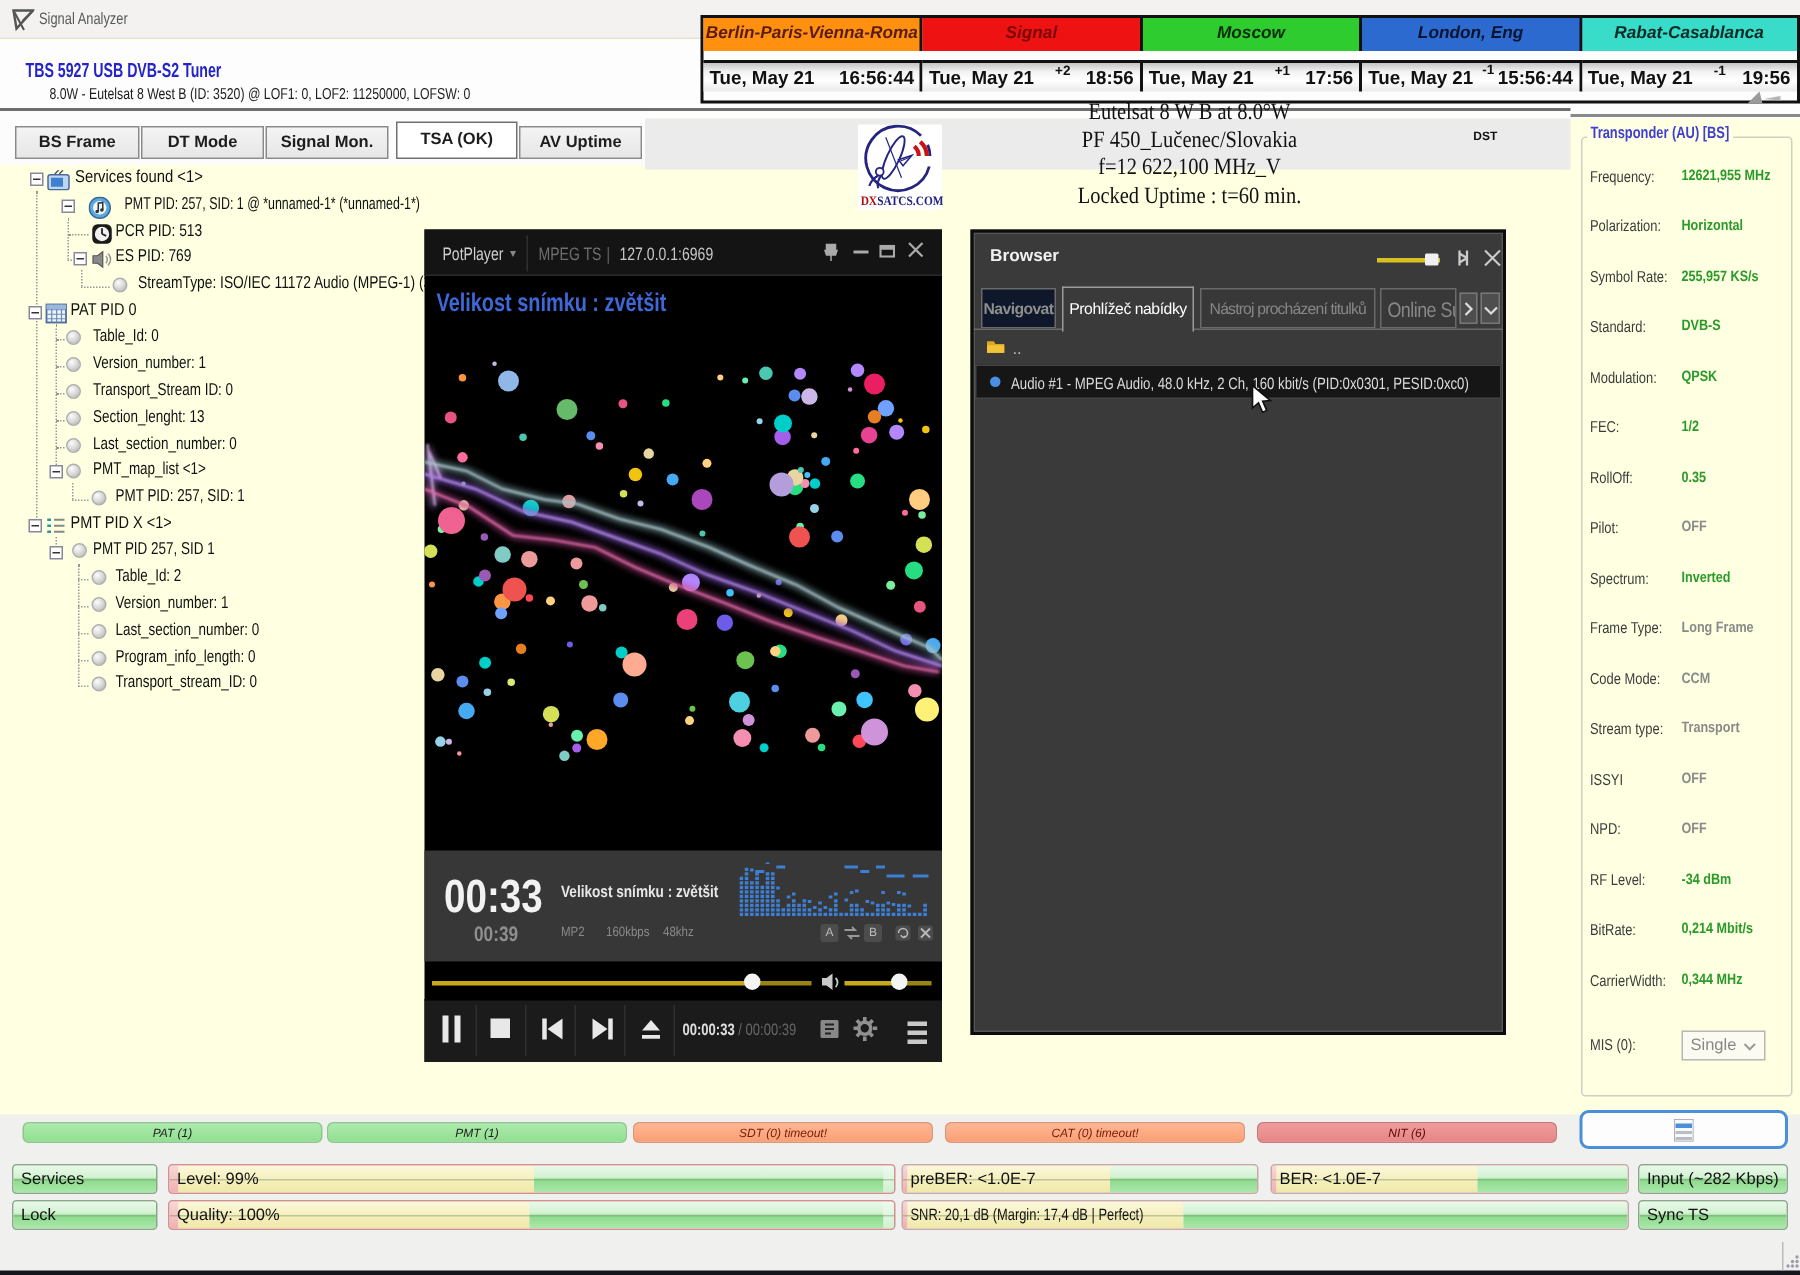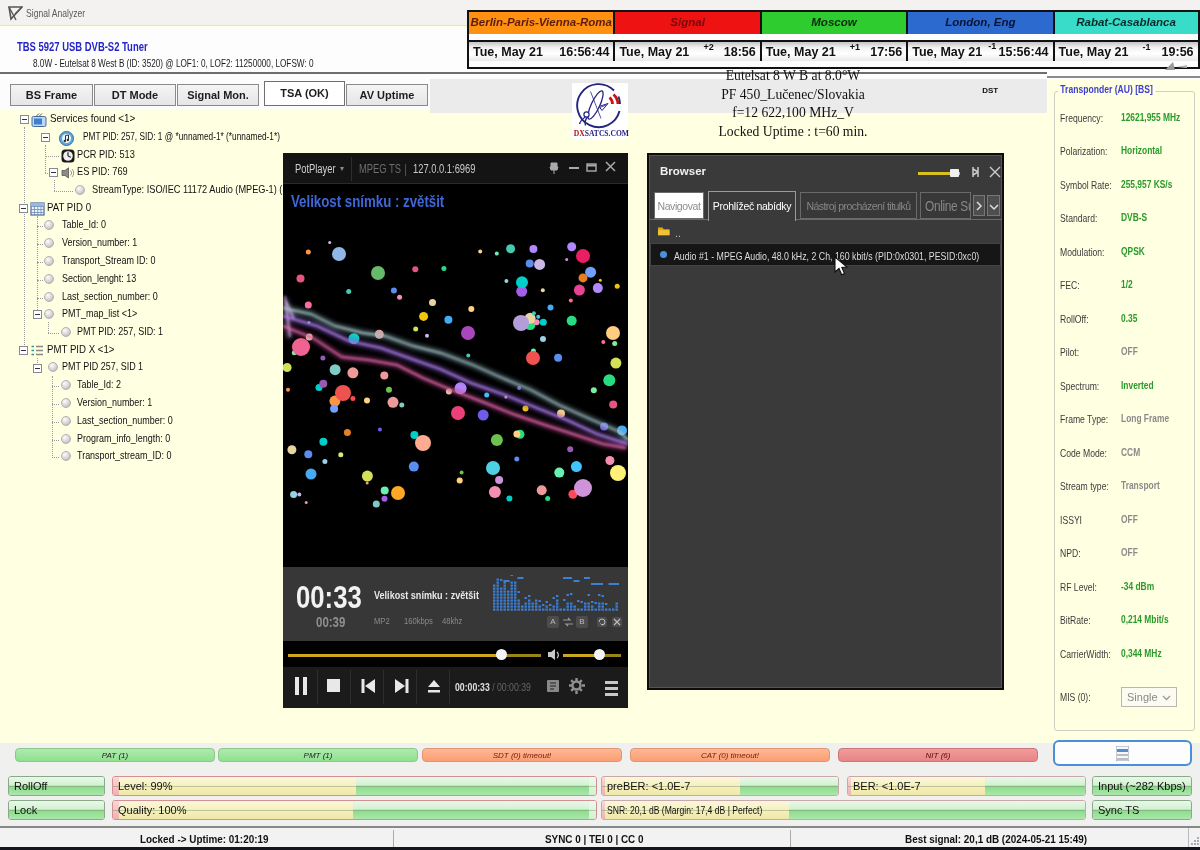--- a/index.html
+++ b/index.html
@@ -652,21 +652,21 @@
   <div class="abs" style="left:269px;top:17px;width:42px;height:3px;background:#d8c020;"></div>
   <div class="abs" style="left:301px;top:14px;width:9px;height:8px;background:#f0f0f0;border-radius:1px;"></div>
   <svg class="abs" style="left:320px;top:10px;" width="13" height="14">
         <path d="M4 2 v10 M9 2 v10 M4 4 L9 7 M4 10 L9 7" stroke="#ccc" stroke-width="1.5" fill="none"></path>
       </svg>
   <svg class="abs" style="left:340px;top:11px;" width="12" height="12">
         <path d="M1 1 L11 11 M11 1 L1 11" stroke="#ccc" stroke-width="1.4"></path>
       </svg>
 
   <div class="abs" style="left:0px;top:64px;width:353px;height:1px;background:#6a6a6a;"></div>
-  <div class="abs" style="left:5px;top:37px;width:50px;height:27px;border:1px solid #6a6a6a;font-size:10.5px;letter-spacing:-0.4px;color:#8e8e8e;text-align:center;line-height:26px;background:#ffffff;white-space:nowrap;overflow:hidden;">Navigovat</div>
+  <div class="abs" style="left:5px;top:37px;width:50px;height:27px;border:1px solid #6a6a6a;font-size:10.5px;letter-spacing:-0.4px;color:#8e8e8e;text-align:center;line-height:26px;background:#0f172a;white-space:nowrap;overflow:hidden;font-weight:bold;">Navigovat</div>
   <div class="abs" style="left:59px;top:36px;width:88px;height:30px;border:1px solid #9a9a9a;border-bottom:none;font-size:10.5px;letter-spacing:-0.3px;color:#fff;text-align:center;line-height:28px;background:#3a3a3a;z-index:2;white-space:nowrap;overflow:hidden;">Prohlížeč nabídky</div>
   <div class="abs" style="left:151px;top:37px;width:117px;height:27px;border:1px solid #6a6a6a;font-size:10.5px;letter-spacing:-0.55px;color:#878787;text-align:center;line-height:26px;background:#383838;white-space:nowrap;overflow:hidden;">Nástroj procházení titulků</div>
   <div class="abs" style="left:271px;top:37px;width:51px;height:27px;border:1px solid #6a6a6a;font-size:14px;letter-spacing:-0.4px;color:#878787;line-height:26px;padding-left:4px;background:#383838;white-space:nowrap;overflow:hidden;"><span style="display:inline-block;transform:scaleX(0.85);transform-origin:0 0;">Online Subs</span></div>
   <div class="abs" style="left:324px;top:40px;width:12px;height:21px;background:#4e4e4e;border:1px solid #777;">
         <svg width="8" height="10" style="position:absolute;left:1px;top:5px">
           <path d="M2 1 L6 5 L2 9" stroke="#ddd" fill="none" stroke-width="1.5"></path>
         </svg>
       </div>
   <div class="abs" style="left:338px;top:40px;width:13px;height:21px;background:#4e4e4e;border:1px solid #777;">
         <svg width="10" height="8" style="position:absolute;left:1px;top:7px">
@@ -740,36 +740,29 @@
   <div class="abs pid" style="left:838px;width:200px;background:linear-gradient(180deg,#f09c9c,#e88585);border:1px solid #cc7777;color:#5a0a0a;">NIT (6)</div>
   <div class="abs" id="bluebtn" style="left:1053px;top:740px;width:139px;height:26px;background:#fdfdfd;border:2px solid #4a90d9;border-radius:6px;">
     <svg width="13" height="15" style="position:absolute;left:61px;top:4px;">
         <rect x="0" y="0" width="13" height="15" fill="#f8f8f8" stroke="#99a" stroke-width="1"></rect>
         <rect x="1" y="3" width="11" height="3" fill="#4a90d9"></rect>
         <rect x="1" y="8" width="11" height="2" fill="#b8bec8"></rect>
         <rect x="1" y="12" width="11" height="2" fill="#b8bec8"></rect>
       </svg>
   </div>
   <div class="abs" id="sigrows">
-  <div class="sbar" style="left:8px;top:776px;width:97px;border:1px solid #8aa88a;overflow:hidden;"><span style="position:absolute;left:0.0%;top:0;width:100.0%;height:100%;background:linear-gradient(180deg,#e9f9e9 0%,#d4f2d4 42%,#8edc8e 55%,#abe7ab 100%);"></span><span style="position:relative;z-index:2;color:#111">RollOff</span></div>
+  <div class="sbar" style="left:8px;top:776px;width:97px;border:1px solid #8aa88a;overflow:hidden;"><span style="position:absolute;left:0.0%;top:0;width:100.0%;height:100%;background:linear-gradient(180deg,#e9f9e9 0%,#d4f2d4 42%,#8edc8e 55%,#abe7ab 100%);"></span><span style="position:relative;z-index:2;color:#111">Services</span></div>
   <div class="sbar" style="left:112px;top:776px;width:485px;border:1px solid #d49090;overflow:hidden;"><span style="position:absolute;left:0.0%;top:0;width:1.2%;height:100%;background:linear-gradient(180deg,#f8d8d8,#f0b0b0);"></span><span style="position:absolute;left:1.2%;top:0;width:49.1%;height:100%;background:linear-gradient(180deg,#fbf8da 0%,#f5efbc 55%,#f0e8a8 100%);"></span><span style="position:absolute;left:50.3%;top:0;width:48.2%;height:100%;background:linear-gradient(180deg,#e9f9e9 0%,#d4f2d4 42%,#8edc8e 55%,#abe7ab 100%);"></span><span style="position:absolute;left:98.5%;top:0;width:1.5%;height:100%;background:linear-gradient(180deg,#eefaee,#d0f2d0);"></span><span style="position:relative;z-index:2;color:#111">Level: 99%</span></div>
   <div class="sbar" style="left:601px;top:776px;width:238px;border:1px solid #c8a8a8;overflow:hidden;"><span style="position:absolute;left:0%;top:0;width:1.2%;height:100%;background:linear-gradient(180deg,#f8d8d8,#f0b0b0);"></span><span style="position:absolute;left:1.2%;top:0;width:57.8%;height:100%;background:linear-gradient(180deg,#fbf8da 0%,#f5efbc 55%,#f0e8a8 100%);"></span><span style="position:absolute;left:58.5%;top:0;width:41.5%;height:100%;background:linear-gradient(180deg,#e9f9e9 0%,#d4f2d4 42%,#8edc8e 55%,#abe7ab 100%);"></span><span style="position:relative;z-index:2;color:#111">preBER: &lt;1.0E-7</span></div>
   <div class="sbar" style="left:847px;top:776px;width:239px;border:1px solid #c8a8a8;overflow:hidden;"><span style="position:absolute;left:0%;top:0;width:1.2%;height:100%;background:linear-gradient(180deg,#f8d8d8,#f0b0b0);"></span><span style="position:absolute;left:1.2%;top:0;width:56.5%;height:100%;background:linear-gradient(180deg,#fbf8da 0%,#f5efbc 55%,#f0e8a8 100%);"></span><span style="position:absolute;left:57.7%;top:0;width:42.3%;height:100%;background:linear-gradient(180deg,#e9f9e9 0%,#d4f2d4 42%,#8edc8e 55%,#abe7ab 100%);"></span><span style="position:relative;z-index:2;color:#111">BER: &lt;1.0E-7</span></div>
   <div class="sbar" style="left:1092px;top:776px;width:100px;border:1px solid #8aa88a;overflow:hidden;"><span style="position:absolute;left:0.0%;top:0;width:100.0%;height:100%;background:linear-gradient(180deg,#e9f9e9 0%,#d4f2d4 42%,#8edc8e 55%,#abe7ab 100%);"></span><span style="position:relative;z-index:2;color:#111">Input (~282 Kbps)</span></div>
   <div class="sbar" style="left:8px;top:800px;width:97px;border:1px solid #8aa88a;overflow:hidden;"><span style="position:absolute;left:0.0%;top:0;width:100.0%;height:100%;background:linear-gradient(180deg,#e9f9e9 0%,#d4f2d4 42%,#8edc8e 55%,#abe7ab 100%);"></span><span style="position:relative;z-index:2;color:#111">Lock</span></div>
   <div class="sbar" style="left:112px;top:800px;width:485px;border:1px solid #d49090;overflow:hidden;"><span style="position:absolute;left:0.0%;top:0;width:1.2%;height:100%;background:linear-gradient(180deg,#f8d8d8,#f0b0b0);"></span><span style="position:absolute;left:1.2%;top:0;width:48.5%;height:100%;background:linear-gradient(180deg,#fbf8da 0%,#f5efbc 55%,#f0e8a8 100%);"></span><span style="position:absolute;left:49.7%;top:0;width:48.8%;height:100%;background:linear-gradient(180deg,#e9f9e9 0%,#d4f2d4 42%,#8edc8e 55%,#abe7ab 100%);"></span><span style="position:absolute;left:98.5%;top:0;width:1.5%;height:100%;background:linear-gradient(180deg,#eefaee,#d0f2d0);"></span><span style="position:relative;z-index:2;color:#111">Quality: 100%</span></div>
   <div class="sbar" style="left:601px;top:800px;width:485px;border:1px solid #c8a8a8;overflow:hidden;"><span style="position:absolute;left:0%;top:0;width:0.7%;height:100%;background:linear-gradient(180deg,#f8d8d8,#f0b0b0);"></span><span style="position:absolute;left:0.7%;top:0;width:38.0%;height:100%;background:linear-gradient(180deg,#fbf8da 0%,#f5efbc 55%,#f0e8a8 100%);"></span><span style="position:absolute;left:38.7%;top:0;width:61.3%;height:100%;background:linear-gradient(180deg,#e9f9e9 0%,#d4f2d4 42%,#8edc8e 55%,#abe7ab 100%);"></span><span style="position:relative;z-index:2;color:#111;display:inline-block;transform:scaleX(0.78);transform-origin:0 0;white-space:nowrap;">SNR: 20,1 dB (Margin: 17,4 dB | Perfect)</span></div>
   <div class="sbar" style="left:1092px;top:800px;width:100px;border:1px solid #8aa88a;overflow:hidden;"><span style="position:absolute;left:0.0%;top:0;width:100.0%;height:100%;background:linear-gradient(180deg,#e9f9e9 0%,#d4f2d4 42%,#8edc8e 55%,#abe7ab 100%);"></span><span style="position:relative;z-index:2;color:#111">Sync TS</span></div>
-  </div>
-  <div class="abs" id="statusbar">
-    <span class="stxt" style="left:140px;">Locked -&gt; Uptime: 01:20:19</span>
-    <span class="stxt" style="left:545px;">SYNC 0 | TEI 0 | CC 0</span>
-    <span class="stxt" style="left:905px;">Best signal: 20,1 dB (2024-05-21 15:49)</span>
-    <span class="ssep" style="left:393px;"></span>
-    <span class="ssep" style="left:790px;"></span>
   </div>
   <div class="abs" style="left:0;top:847px;width:1200px;height:3px;background:#15151d;"></div>
   <div class="abs" style="left:1188px;top:828px;width:1px;height:19px;background:#bbb;"></div>
   <svg class="abs" style="left:1190px;top:836px;" width="10" height="11">
       <g fill="#9a9aa8">
         <circle cx="8" cy="2" r="1.1"></circle>
         <circle cx="5" cy="5" r="1.1"></circle>
         <circle cx="8" cy="5" r="1.1"></circle>
         <circle cx="2" cy="8" r="1.1"></circle>
         <circle cx="5" cy="8" r="1.1"></circle>

